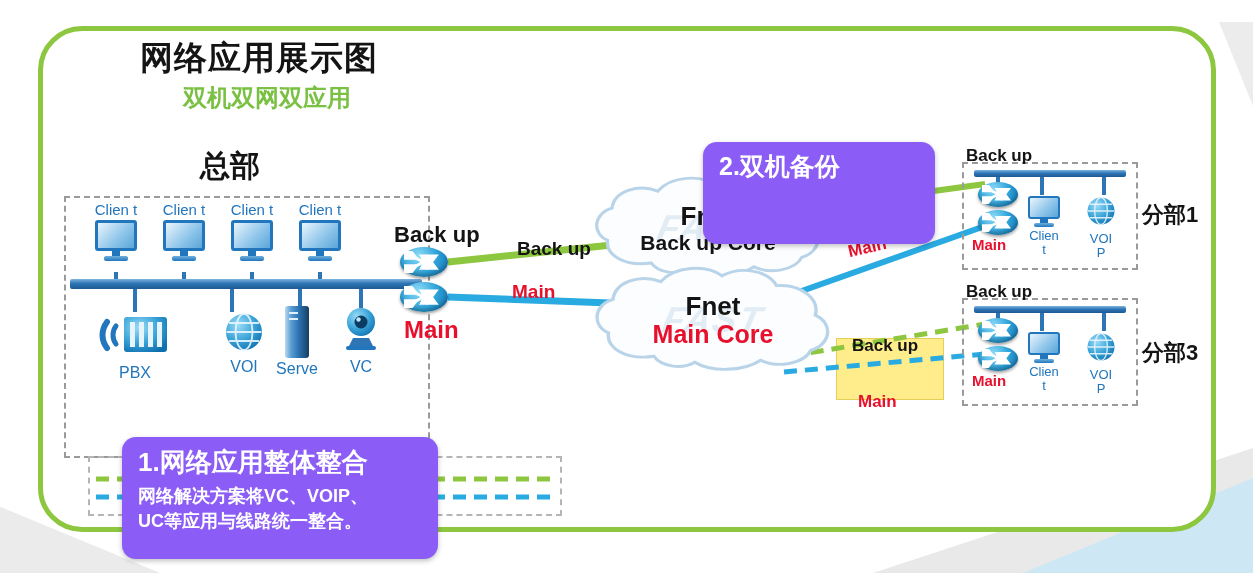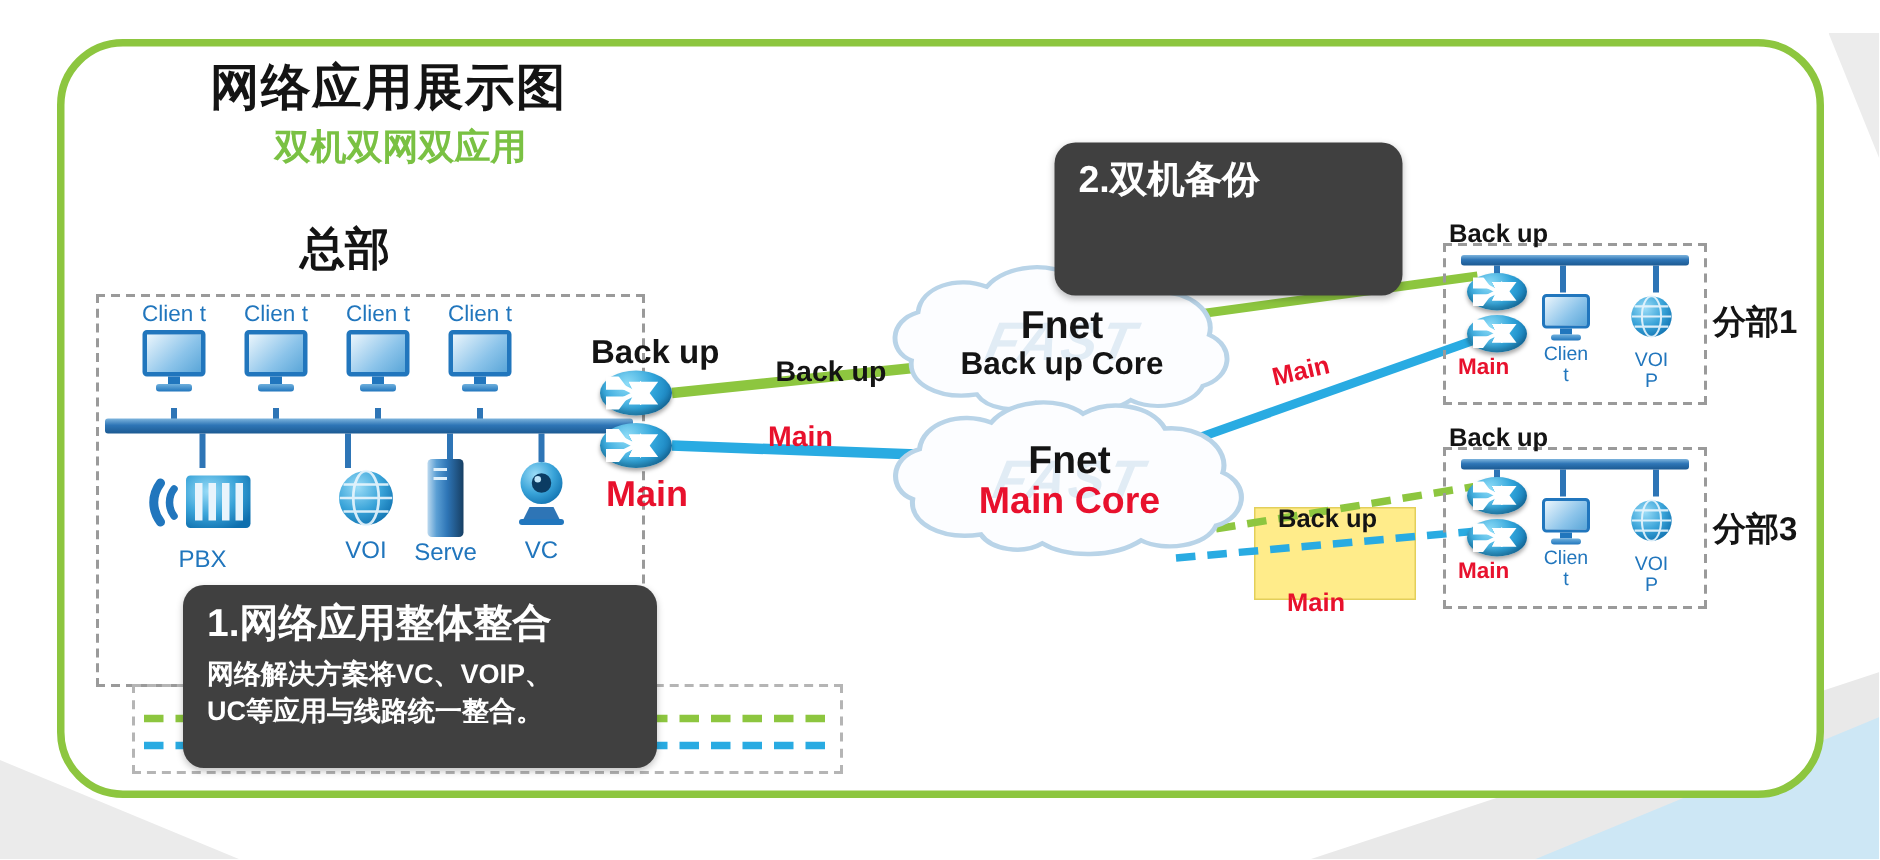--- a/index.html
+++ b/index.html
@@ -60,22 +60,22 @@
              letter-spacing:2px;}
   .cloud .ct{position:relative;height:100%;display:flex;flex-direction:column;align-items:center;justify-content:center;z-index:1;}
   .cloud .cl1{font-size:26px;font-weight:bold;color:#141414;line-height:1.1;}
   .cloud .cl2{font-size:21px;font-weight:bold;color:#141414;line-height:1.1;}
   .cloud.main .cl2{font-size:25px;color:#e8112d;}
 
   .branch{position:absolute;z-index:4;}
   .branch .blbl{color:#2176bd;font-size:13px;line-height:14px;text-align:center;}
   .branch-name{position:absolute;font-size:22px;font-weight:bold;color:#141414;white-space:nowrap;}
 
-  .callout{position:absolute;background:#404040;border-radius:14px;color:#fff;padding:8px 16px;
-           box-sizing:border-box;z-index:7;box-shadow:0 2px 5px rgba(0,0,0,.25);}
+  .callout{position:absolute;background:#8b5cf6;border-radius:14px;color:#fff;padding:8px 16px;
+           box-sizing:border-box;z-index:7;box-shadow:0 2px 5px rgba(0,0,0,.25);margin-top:47px;}
   .callout .ct-title{font-weight:bold;margin-bottom:4px;}
   .callout .ct-body{font-weight:bold;line-height:1.4;}
 </style>
 </head>
 <body>
 
 <svg width="0" height="0" style="position:absolute">
   <defs>
     <radialGradient id="blueGrad" cx="35%" cy="30%" r="80%">
       <stop offset="0" stop-color="#9adcf7"></stop>

